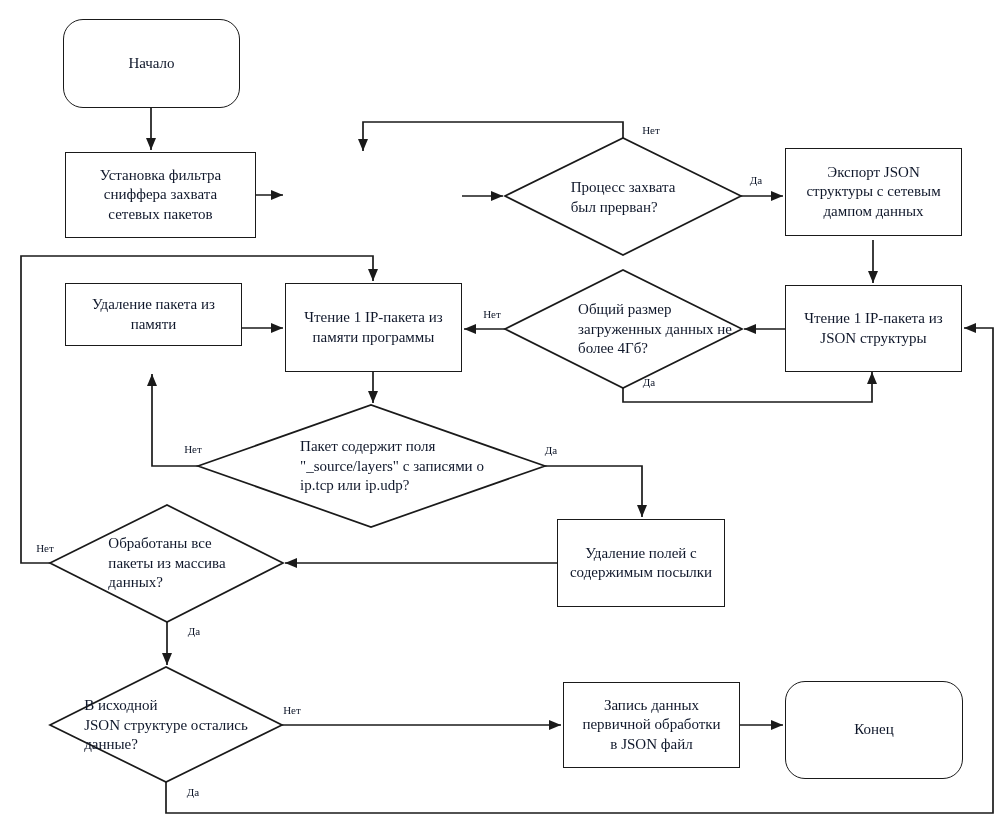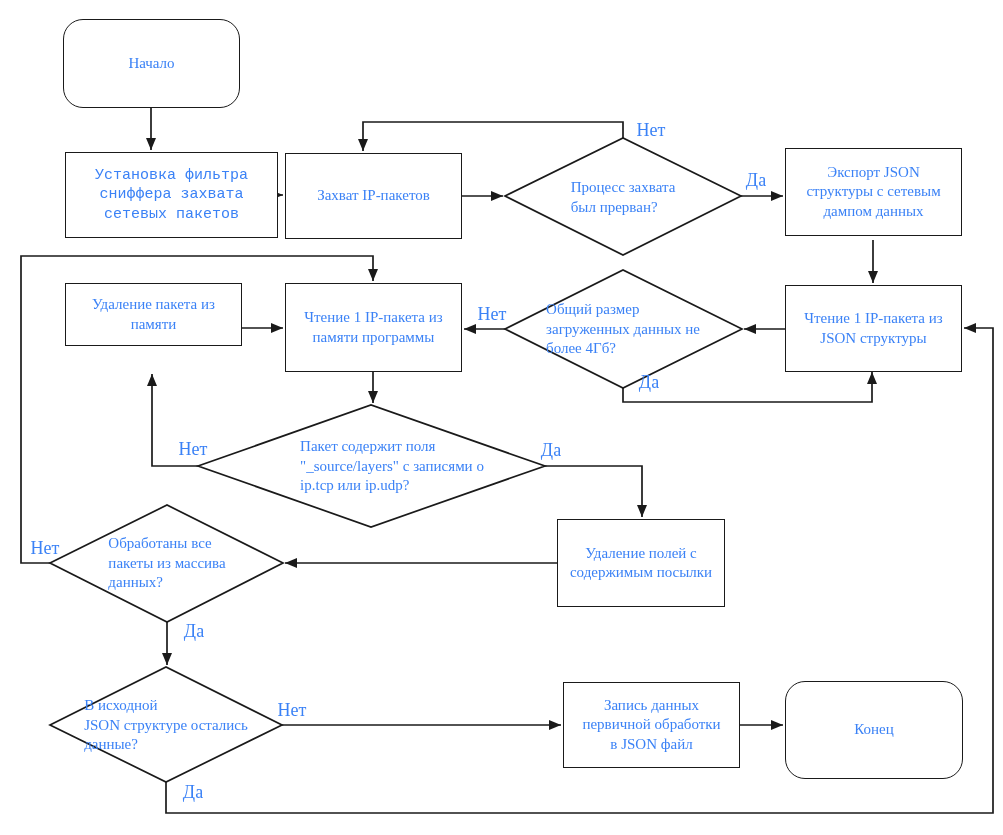--- a/index.html
+++ b/index.html
@@ -1,21 +1,21 @@
 <!DOCTYPE html>
 <html><head>
 <meta charset="utf-8">
 <style>
   html,body{margin:0;padding:0;background:#ffffff;}
   .stage{
     position:relative;
     width:1003px;height:835px;
     background:#ffffff;
     font-family:"Liberation Serif","DejaVu Serif",serif;
-    color:#3b82f6;
+    color:#0f172a;
     overflow:hidden;
   }
   .stage svg{position:absolute;left:0;top:0;}
   .node{
     position:absolute;
     box-sizing:border-box;
     border:1.7px solid #1a1a1a;
     background:#ffffff;
     display:flex;align-items:center;justify-content:center;
     text-align:center;
@@ -27,21 +27,21 @@
   .dlabel{
     position:absolute;
     transform:translate(-50%,-50%);
     text-align:left;
     font-size:15px;line-height:1.3;
     white-space:pre-line;
   }
   .elabel{
     position:absolute;
     transform:translate(-50%,-50%);
-    font-size:18px;
+    font-size:11px;
     background:transparent;
   }
 </style>
 </head>
 <body>
 
 <div class="stage">
 
   <svg width="1003" height="835" viewBox="0 0 1003 835">
     <defs>
@@ -76,25 +76,24 @@
       <polygon points="505,196 623,138 741,196 623,255"></polygon>
       <polygon points="505,329 623,270 742,329 623,388"></polygon>
       <polygon points="198,466 371,405 545,466 371,527"></polygon>
       <polygon points="50,563 167,505 283,563 167,622"></polygon>
       <polygon points="50,725 166,667 282,725 166,782"></polygon>
     </g>
   </svg>
 
   <div class="node terminator" style="left:63px;top:19px;width:177px;height:89px;">Начало</div>
 
-  <div class="node" style="left:65px;top:152px;width:213px;height:86px;font-family:Liberation Mono, monospace;">Установка фильтра
+  <div class="node" style="left:65px;top:152px;width:191px;height:86px;">Установка фильтра
 сниффера захвата
 сетевых пакетов</div>
 
-  <div class="node" style="left:285px;top:153px;width:177px;height:86px;">Захват IP-пакетов</div>
 
   <div class="node" style="left:785px;top:148px;width:177px;height:88px;">Экспорт JSON
 структуры с сетевым
 дампом данных</div>
 
   <div class="node" style="left:785px;top:285px;width:177px;height:87px;">Чтение 1 IP-пакета из
 JSON структуры</div>
 
   <div class="node" style="left:285px;top:283px;width:177px;height:89px;">Чтение 1 IP-пакета из
 памяти программы</div>
@@ -107,21 +106,21 @@
 
   <div class="node" style="left:563px;top:682px;width:177px;height:86px;">Запись данных
 первичной обработки
 в JSON файл</div>
 
   <div class="node terminator" style="left:785px;top:681px;width:178px;height:98px;">Конец</div>
 
   <div class="dlabel" style="left:623px;top:197px;">Процесс захвата
 был прерван?</div>
 
-  <div class="dlabel" style="left:623px;top:329px;">Общий размер
+  <div class="dlabel" style="left:655px;top:329px;">Общий размер
 загруженных данных не
 более 4Гб?</div>
 
   <div class="dlabel" style="left:372px;top:466px;margin-left:20px;">Пакет содержит поля
 "_source/layers" с записями о
 ip.tcp или ip.udp?</div>
 
   <div class="dlabel" style="left:167px;top:563px;">Обработаны все
 пакеты из массива
 данных?</div>

